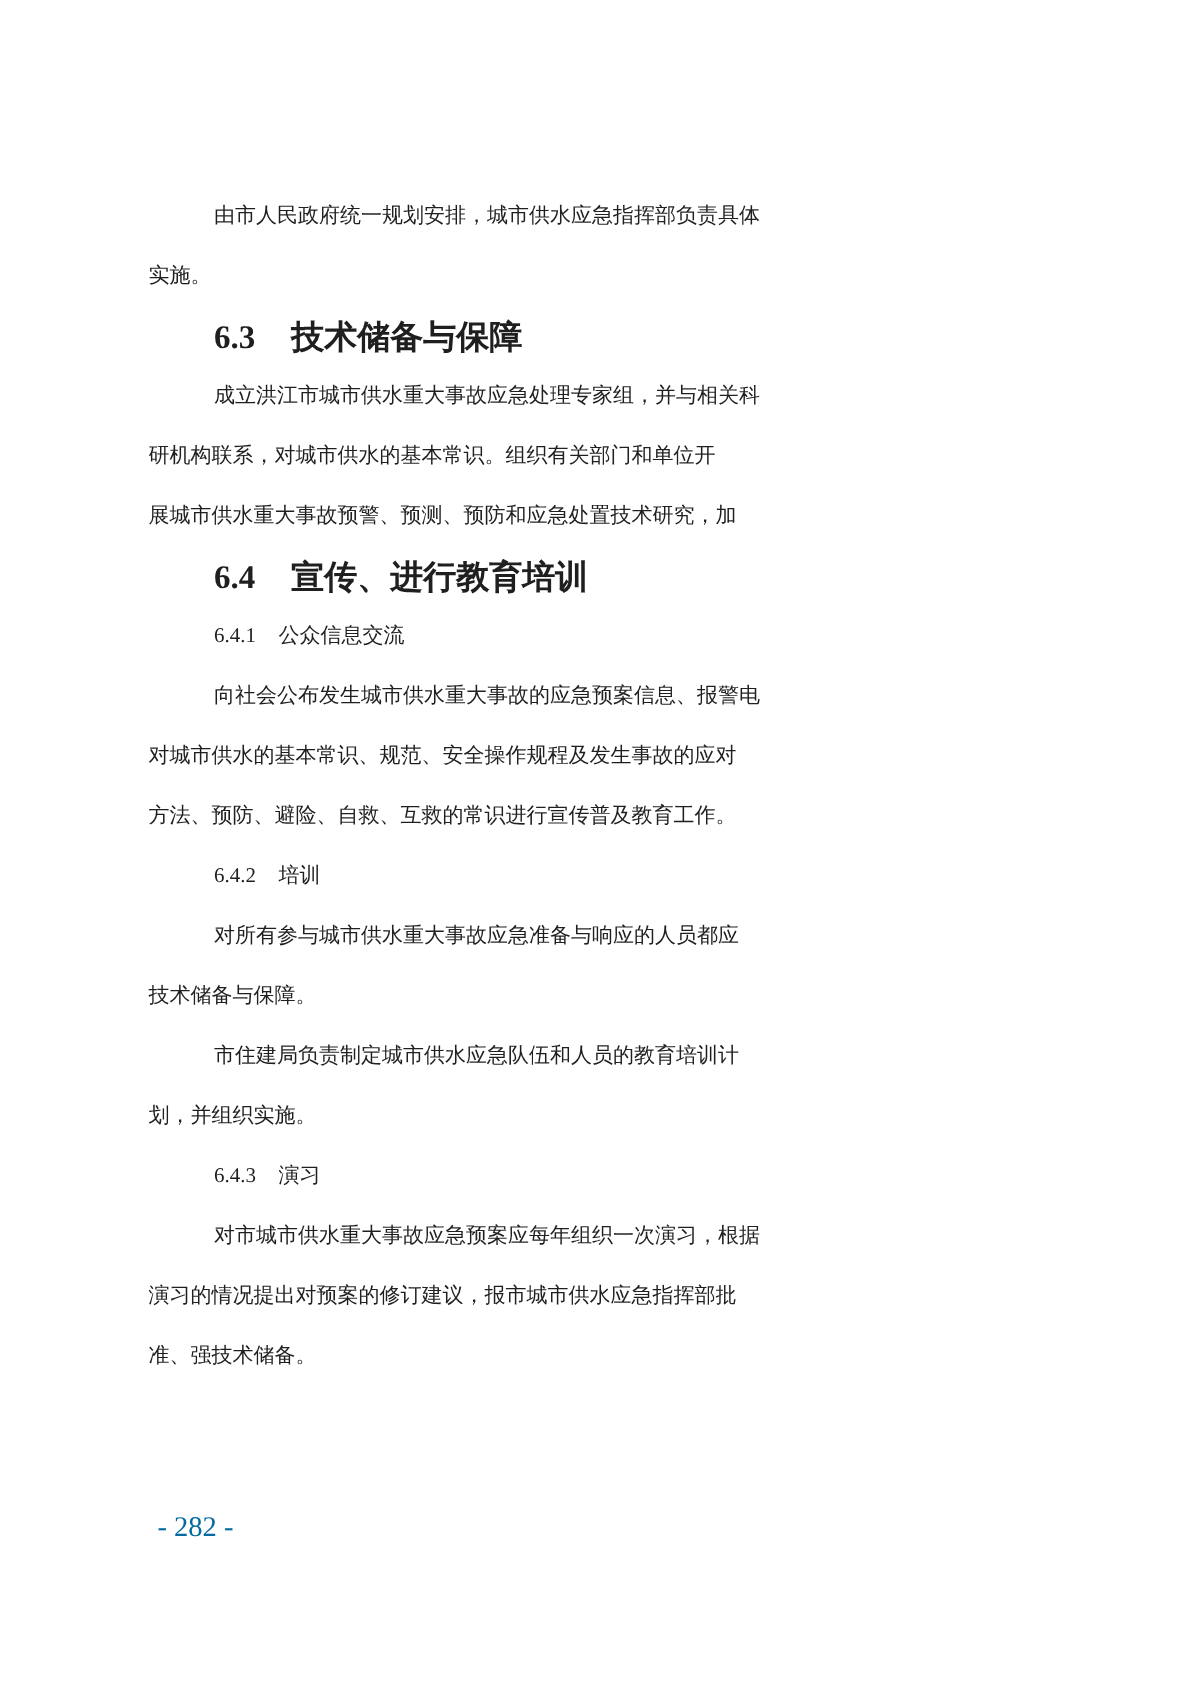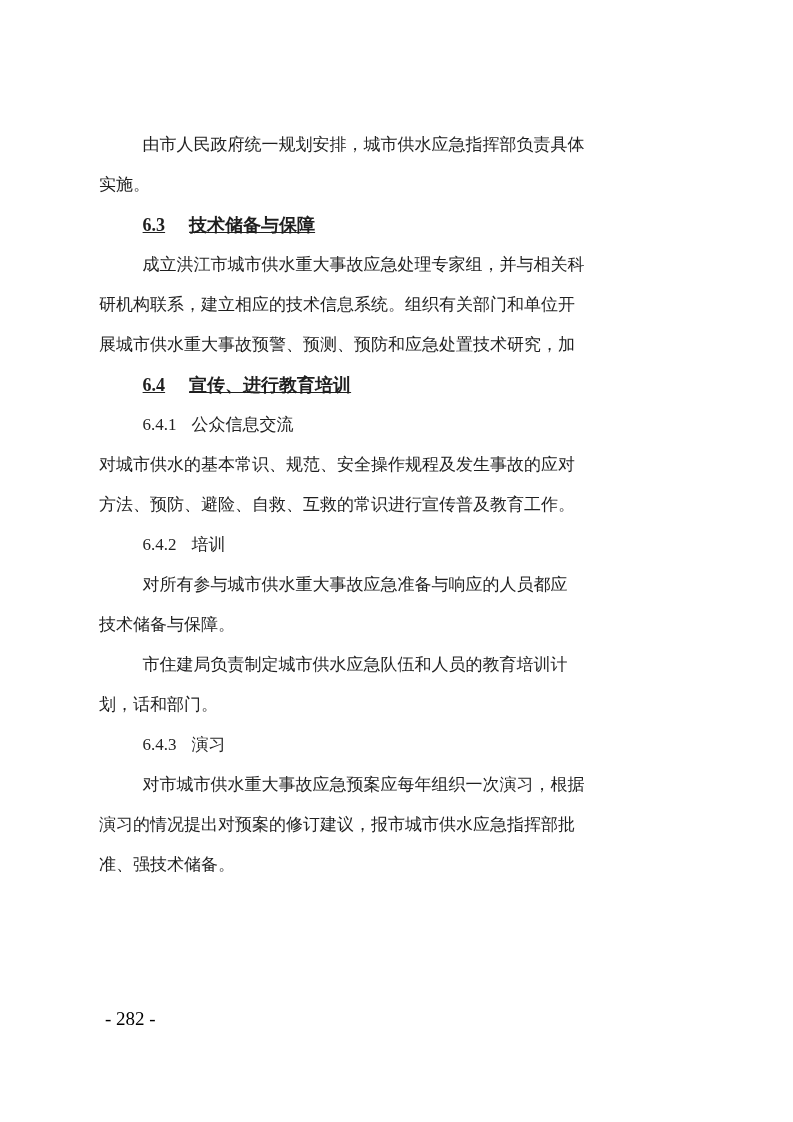--- a/index.html
+++ b/index.html
@@ -19,80 +19,80 @@
   }
   .content {
     position: absolute;
     left: 99px;
     top: 125px;
     width: 616px;
   }
   .line {
     height: 40px;
     line-height: 40px;
-    font-size: 17px;
+    font-size: 14px;
     white-space: pre;
     letter-spacing: 0;
   }
   .indent {
     text-indent: 43.6px;
   }
   
   .hd {
     font-weight: bold;
-    font-size: 18px;
-    text-decoration: underline;
+    font-size: 22px;
   }
   .hd .num {
     margin-right: 24px;
   }
   
   .sub .num {
     margin-right: 15px;
   }
   .footer {
     position: absolute;
     left: 105px;
     top: 1006px;
     height: 26px;
     line-height: 26px;
     font-size: 19px;
     white-space: pre;
-    color: #000000;
+    color: #0369a1;
   }
 </style>
 </head>
 <body>
 
 <div class="page">
 
   <div class="content">
 
     <div class="line indent">由市人民政府统一规划安排，城市供水应急指挥部负责具体</div>
     <div class="line">实施。</div>
 
     <div class="line indent hd"><span class="num">6.3</span><span class="title">技术储备与保障</span></div>
 
     <div class="line indent">成立洪江市城市供水重大事故应急处理专家组，并与相关科</div>
-    <div class="line">研机构联系，建立相应的技术信息系统。组织有关部门和单位开</div>
+    <div class="line">研机构联系，对城市供水的基本常识。组织有关部门和单位开</div>
     <div class="line">展城市供水重大事故预警、预测、预防和应急处置技术研究，加</div>
 
     <div class="line indent hd"><span class="num">6.4</span><span class="title">宣传、进行教育培训</span></div>
 
     <div class="line indent sub"><span class="num">6.4.1</span><span class="title">公众信息交流</span></div>
 
+    <div class="line indent">向社会公布发生城市供水重大事故的应急预案信息、报警电</div>
     <div class="line">对城市供水的基本常识、规范、安全操作规程及发生事故的应对</div>
     <div class="line">方法、预防、避险、自救、互救的常识进行宣传普及教育工作。</div>
 
     <div class="line indent sub"><span class="num">6.4.2</span><span class="title">培训</span></div>
 
     <div class="line indent">对所有参与城市供水重大事故应急准备与响应的人员都应</div>
     <div class="line">技术储备与保障。</div>
     <div class="line indent">市住建局负责制定城市供水应急队伍和人员的教育培训计</div>
-    <div class="line">划，话和部门。</div>
+    <div class="line">划，并组织实施。</div>
 
     <div class="line indent sub"><span class="num">6.4.3</span><span class="title">演习</span></div>
 
     <div class="line indent">对市城市供水重大事故应急预案应每年组织一次演习，根据</div>
     <div class="line">演习的情况提出对预案的修订建议，报市城市供水应急指挥部批</div>
     <div class="line">准、强技术储备。</div>
 
   </div>
 
   <div class="footer">- 282 -</div>

